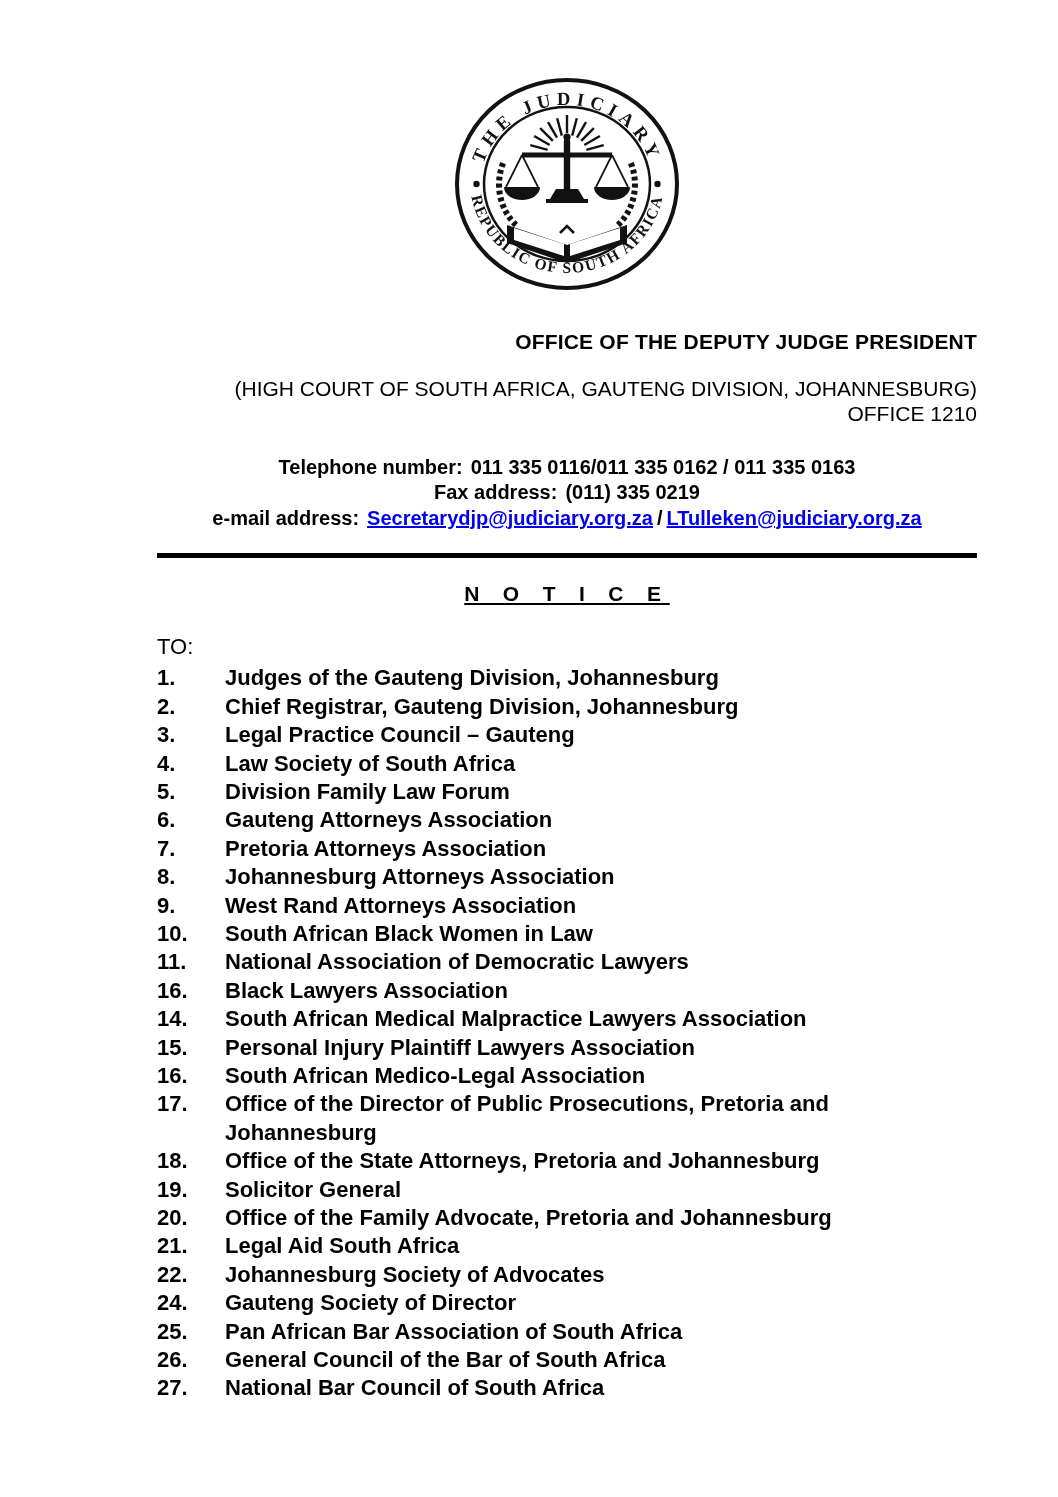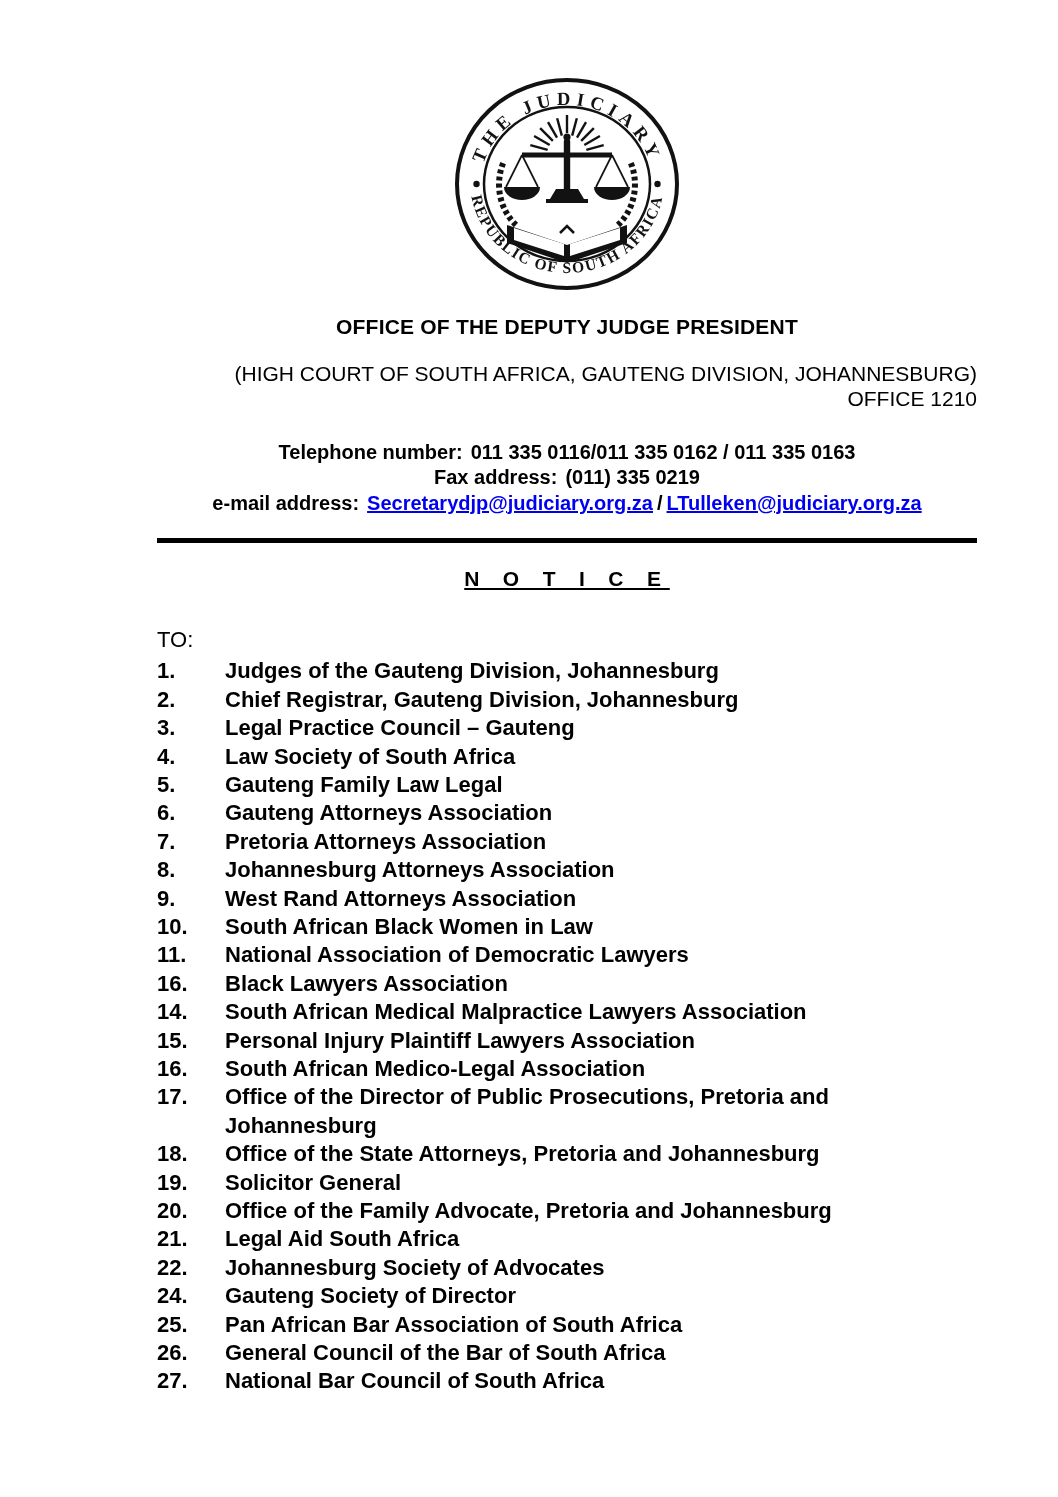--- a/index.html
+++ b/index.html
@@ -14,22 +14,22 @@
     font-family: "Liberation Sans", sans-serif;
     overflow: hidden;
   }
   .content {
     padding: 75px 81px 30px 157px; 
   }
   .seal-wrap { text-align: center; }
   .seal-wrap svg { display: inline-block; }
 
   .office-title {
-    margin-top: 17px;
-    text-align: center;
+    margin-top: 32px;
+    text-align: right;
     font-weight: bold;
     font-size: 21px;
     line-height: 26px;
     letter-spacing: 0.2px;
   }
   .court-block {
     margin-top: 21px;
     text-align: right;
     font-size: 21px;
     line-height: 25px;
@@ -63,21 +63,21 @@
     line-height: 26px;
   }
   .notice-heading span {
     font-weight: bold;
     text-decoration: underline;
     letter-spacing: 0.42em;
     text-align: center;
   }
 
   .to-label {
-    margin-top: 34px;
+    margin-top: 26px;
     font-size: 22px;
     line-height: 28.4px;
   }
 
   .recipients { margin-top: 3px; }
   .recipient-row {
     display: flex;
     align-items: flex-start;
     font-weight: bold;
     font-size: 22px;
@@ -211,21 +211,21 @@
         <span class="txt">Legal Practice Council – Gauteng</span>
       </div>
 
       <div class="recipient-row">
         <span class="num">4.</span>
         <span class="txt">Law Society of South Africa</span>
       </div>
 
       <div class="recipient-row">
         <span class="num">5.</span>
-        <span class="txt">Gauteng Family Law Legal</span>
+        <span class="txt">Division Family Law Forum</span>
       </div>
 
       <div class="recipient-row">
         <span class="num">6.</span>
         <span class="txt">Gauteng Attorneys Association</span>
       </div>
 
       <div class="recipient-row">
         <span class="num">7.</span>
         <span class="txt">Pretoria Attorneys Association</span>

